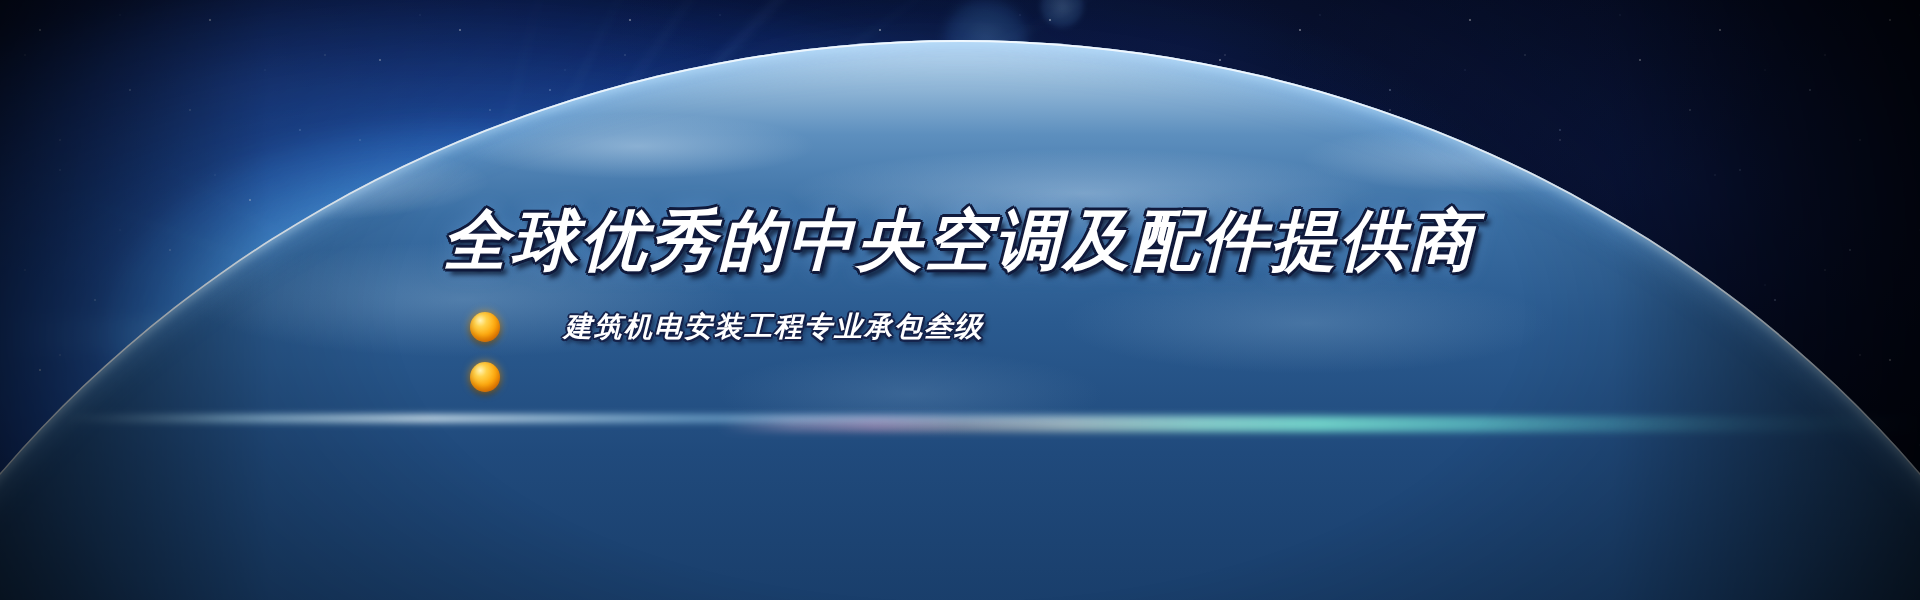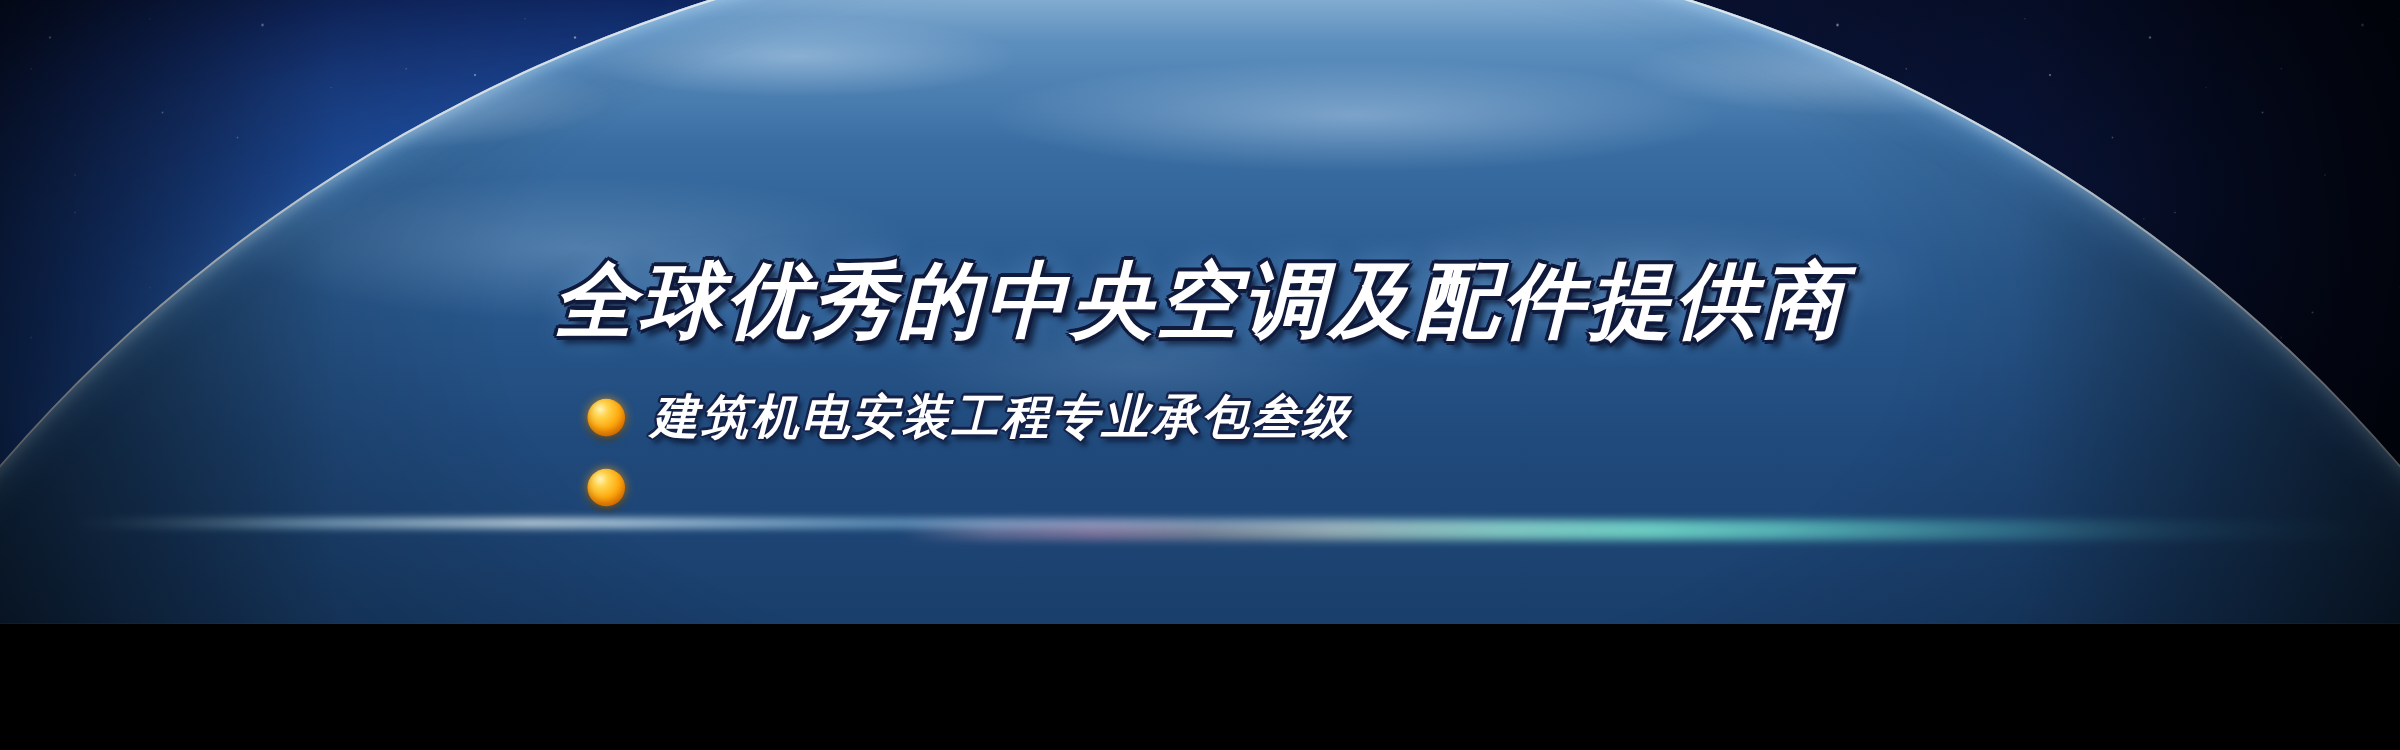--- a/index.html
+++ b/index.html
@@ -4,21 +4,21 @@
 <style>
   html, body {
     margin: 0;
     padding: 0;
     background: #000;
   }
 
   #banner {
     position: relative;
     width: 1920px;
-    height: 499px;
+    height: 600px;
     overflow: hidden;
     font-family: Liberation Sans, sans-serif;
     background: #050812;
   }
 
   
   .space-base {
     position: absolute;
     inset: 0;
     background:
@@ -300,32 +300,33 @@
     border-radius: 50%;
     flex: 0 0 auto;
     background: radial-gradient(circle at 34% 28%,
       #fff4b8 0%, #ffd24a 22%, #ffab10 52%, #f08200 78%, #c45e00 100%);
     box-shadow:
       0 0 8px rgba(255,170,20,.70),
       0 3px 6px rgba(0,0,0,.55),
       inset 0 -3px 6px rgba(170,80,0,.55);
   }
   .bullet-text {
-    font-size: 38px;
+    font-size: 28px;
     font-weight: bold;
     font-style: italic;
     letter-spacing: 2px;
     color: #ffffff;
     white-space: nowrap;
     text-shadow:
       -1.5px -1.5px 0 #15224a, 1.5px -1.5px 0 #15224a,
       -1.5px  1.5px 0 #15224a, 1.5px  1.5px 0 #15224a,
       -2px 0 0 #15224a, 2px 0 0 #15224a,
        0 -2px 0 #15224a, 0 2px 0 #15224a,
        3px 4px 4px rgba(5,12,34,.70);
+    margin-left: 43px;
   }
 </style>
 </head>
 <body>
 
 <div id="banner">
 
   <div class="space-base"></div>
   <div class="stars"></div>
   <div class="nebula"></div>

